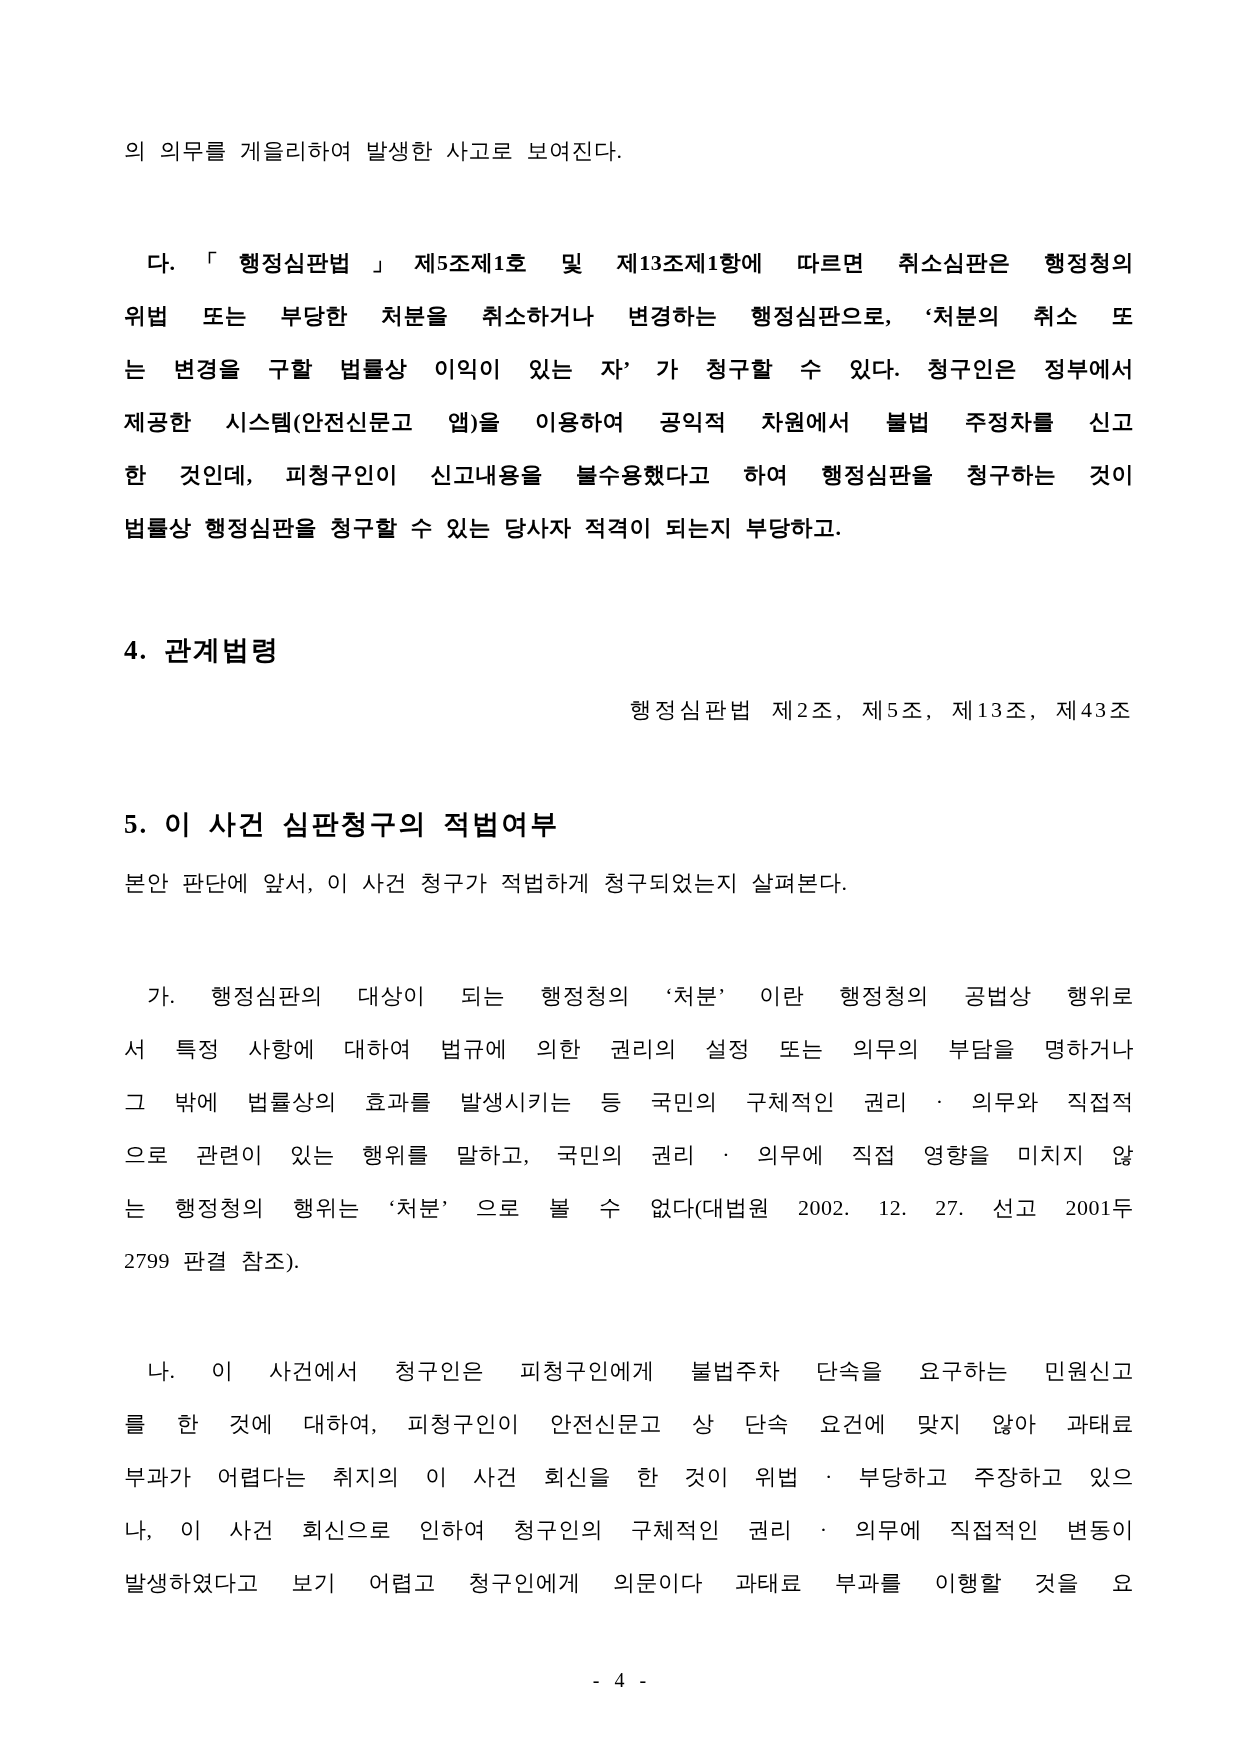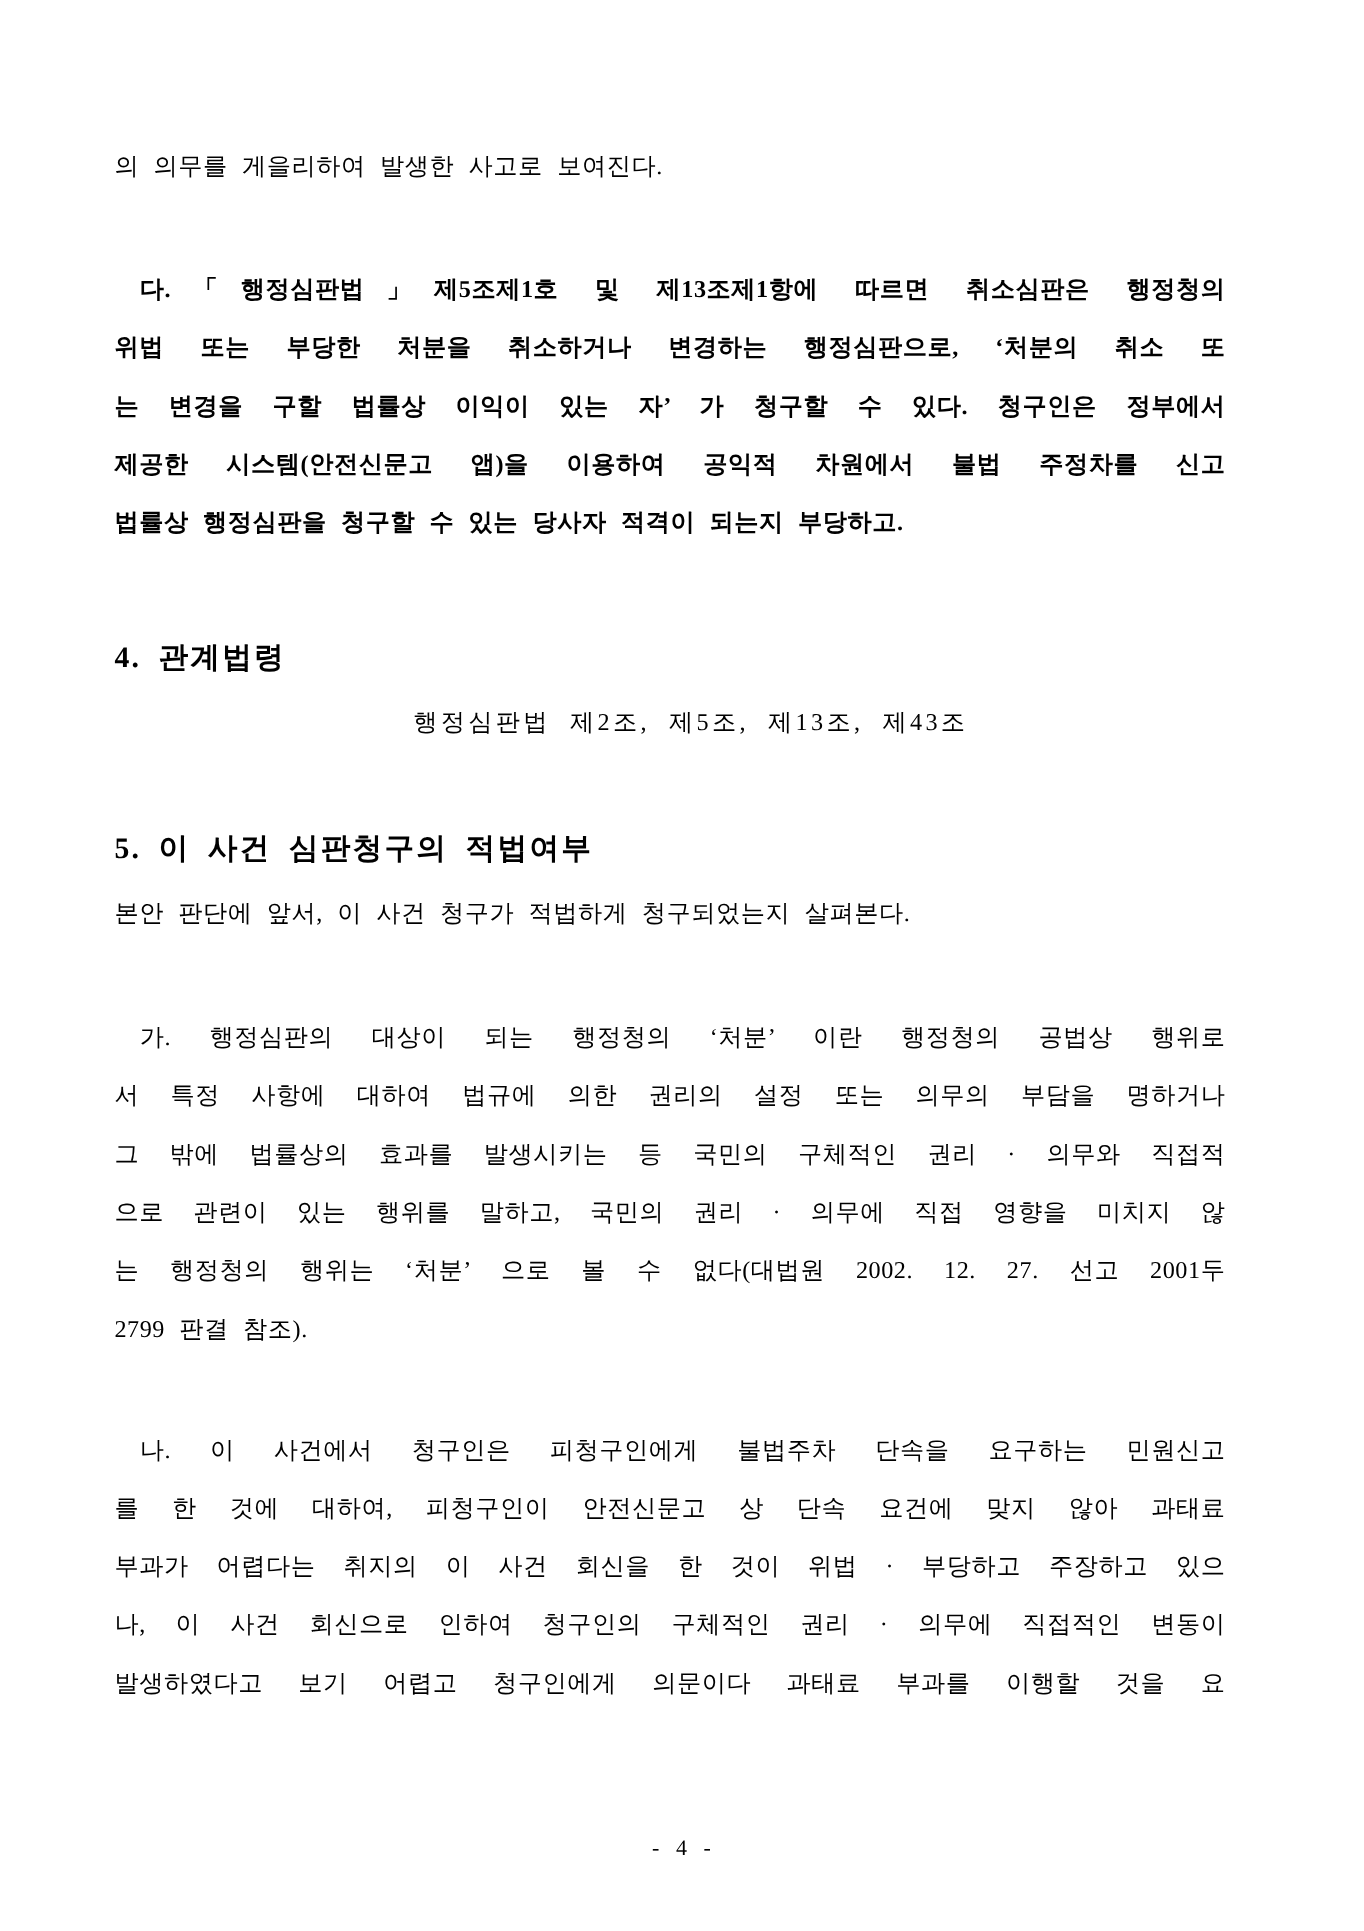--- a/index.html
+++ b/index.html
@@ -7,21 +7,21 @@
     position: relative;
     width: 1240px;
     height: 1755px;
     background: #ffffff;
     color: #000000;
     font-family: "Liberation Serif", "DejaVu Serif", serif;
     overflow: hidden;
   }
   .content {
     position: absolute;
-    left: 104px;
+    left: 124px;
     top: 124px;
     width: 1010px;
     font-size: 22px;
     letter-spacing: 0.5px;
     word-spacing: 7px;
   }
   .line {
     height: 53px;
     line-height: 53px;
     text-align: justify;
@@ -40,21 +40,21 @@
     font-weight: bold;
     letter-spacing: 2px;
     text-align: left;
   }
   .ref-line {
     height: 53px;
     line-height: 53px;
     text-indent: 38px;
     letter-spacing: 3px;
     word-spacing: 9px;
-    text-align: center;
+    text-align: right;
   }
   .mt59 { margin-top: 59px; font-weight: bold; }
   .mt70 { margin-top: 70px; }
   .mt62 { margin-top: 62px; }
   .mt60 { margin-top: 60px; }
   .mt57 { margin-top: 57px; }
   .mt6  { margin-top: 6px; }
   .mt5  { margin-top: 5px; }
   .footer {
     position: absolute;
@@ -77,20 +77,21 @@
 
     <div>
       <div class="line end">의 의무를 게을리하여 발생한 사고로 보여진다.</div>
     </div>
 
     <div class="mt59">
       <div class="line indent">다.「행정심판법」제5조제1호 및 제13조제1항에 따르면 취소심판은 행정청의</div>
       <div class="line">위법 또는 부당한 처분을 취소하거나 변경하는 행정심판으로, ‘처분의 취소 또</div>
       <div class="line">는 변경을 구할 법률상 이익이 있는 자’ 가 청구할 수 있다. 청구인은 정부에서</div>
       <div class="line">제공한 시스템(안전신문고 앱)을 이용하여 공익적 차원에서 불법 주정차를 신고</div>
+      <div class="line">한 것인데, 피청구인이 신고내용을 불수용했다고 하여 행정심판을 청구하는 것이</div>
       <div class="line end">법률상 행정심판을 청구할 수 있는 당사자 적격이 되는지 부당하고.</div>
     </div>
 
     <div class="heading mt70">4. 관계법령</div>
 
     <div class="ref-line mt6">행정심판법 제2조, 제5조, 제13조, 제43조</div>
 
     <div class="heading mt62">5. 이 사건 심판청구의 적법여부</div>
 
     <div class="line end mt5">본안 판단에 앞서, 이 사건 청구가 적법하게 청구되었는지 살펴본다.</div>

